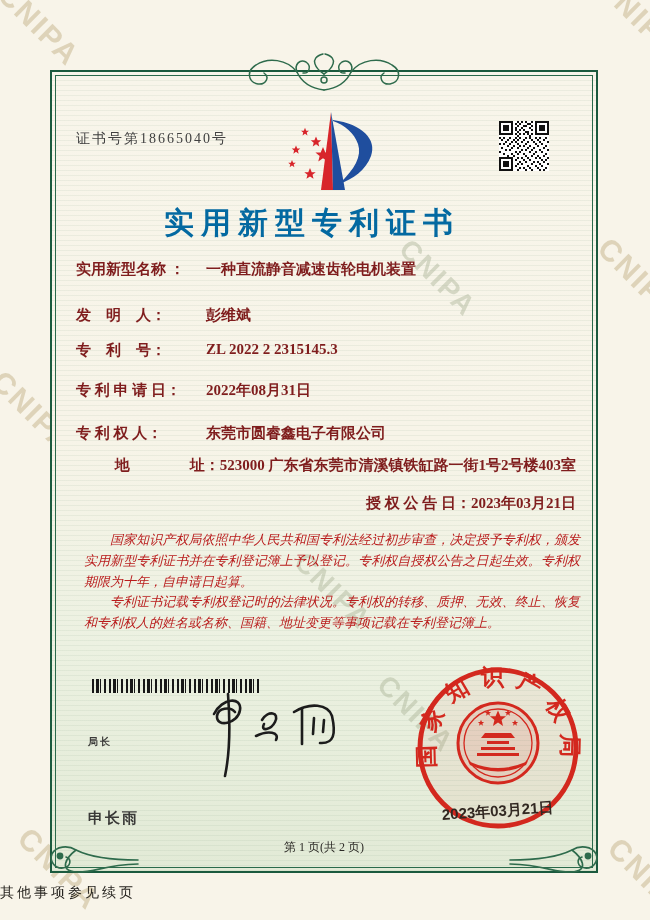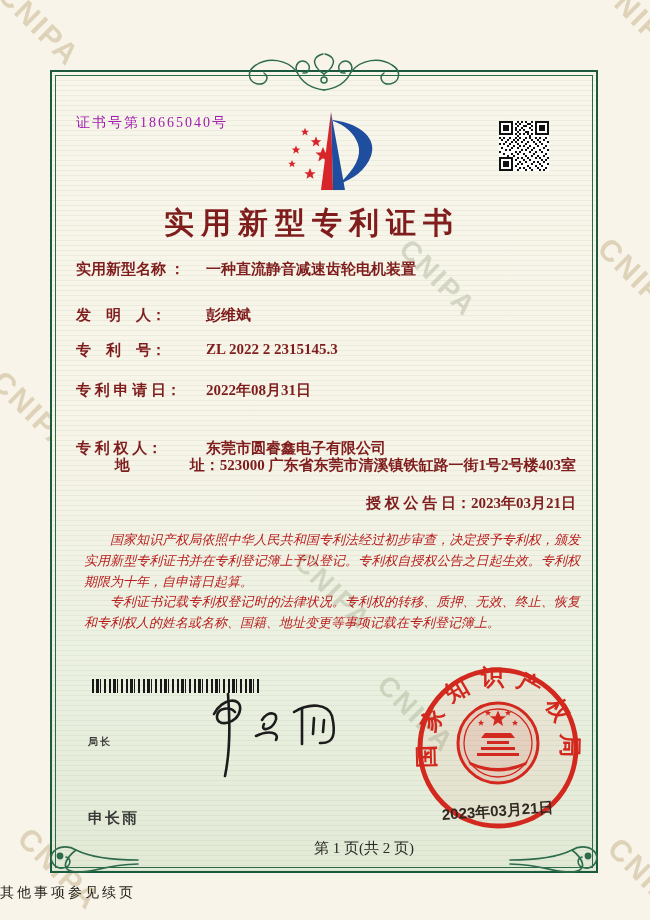--- a/index.html
+++ b/index.html
@@ -31,26 +31,26 @@
     background:
       repeating-linear-gradient(0deg, rgba(120,155,125,.10) 0 1px, rgba(0,0,0,0) 1px 5px),
       linear-gradient(180deg,#f8f5ea 0%,#f7f4e8 46%,#ecf1e1 72%,#e2ead6 100%);
   }
   .frame-inner{
     position:absolute;left:3px;top:3px;right:3px;bottom:3px;
     border:1px solid #2a6a4b;
   }
   .orn{position:absolute;pointer-events:none;}
   
-  .cert-no{position:absolute;left:76px;top:114px;font-size:14px;letter-spacing:2px;color:#a21caf;}
+  .cert-no{position:absolute;left:76px;top:130px;font-size:14px;letter-spacing:2px;color:#404040;}
   .logo{position:absolute;left:281px;top:106px;}
   .qr{position:absolute;left:499px;top:121px;}
   .title{
     position:absolute;left:50px;top:203px;width:524px;
-    text-align:center;font-size:30px;font-weight:bold;letter-spacing:7px;color:#7f1d1d;
+    text-align:center;font-size:30px;font-weight:bold;letter-spacing:7px;color:#0369a1;
   }
   
   .frow{position:absolute;left:76px;width:500px;font-size:15px;font-weight:600;color:#7f1d1d;white-space:nowrap;}
   .flabel{display:inline-block;width:130px;vertical-align:top;}
   .fval{display:inline-block;vertical-align:top;}
   .frow .right-group{position:absolute;left:254px;top:0;}
   
   .para{
     position:absolute;left:84px;width:496px;
     font-size:13px;line-height:21px;text-indent:26px;
@@ -64,21 +64,21 @@
       #181818 4px 7px,rgba(0,0,0,0) 7px 8px,
       #181818 8px 9px,rgba(0,0,0,0) 9px 12px,
       #181818 12px 14px,rgba(0,0,0,0) 14px 17px);
   }
   .director-title{position:absolute;left:88px;top:735px;font-family:"Liberation Sans","DejaVu Sans",sans-serif;
     font-size:10px;font-weight:600;letter-spacing:2px;color:#3a3a38;}
   .director-name{position:absolute;left:88px;top:762px;font-family:"Liberation Sans","DejaVu Sans",sans-serif;
     font-size:15px;font-weight:600;letter-spacing:2px;color:#3a3a38;margin-top:47px;}
   .signature{position:absolute;left:190px;top:688px;}
   .seal{position:absolute;left:415px;top:665px;}
-  .page-info{position:absolute;left:50px;top:839px;width:548px;text-align:center;font-size:15px;color:#2c2a26;padding-left:40px;}
+  .page-info{position:absolute;left:50px;top:839px;width:548px;text-align:center;font-size:12px;color:#2c2a26;}
   .footer-note{position:absolute;left:0;top:884px;width:556px;text-align:left;font-size:14px;letter-spacing:3px;color:#26231f;}
 </style>
 </head>
 <body>
 
 <div class="page">
 
   <div class="wm tan" style="left:-12px;top:8px;">CNIPA</div>
   <div class="wm tan" style="left:588px;top:0px;">CNIPA</div>
   <div class="wm tan" style="left:588px;top:262px;">CNIPA</div>
@@ -180,21 +180,21 @@
   </div>
   <div class="frow" style="top:306px;">
     <span class="flabel">发　明　人：</span><span class="fval">彭维斌</span>
   </div>
   <div class="frow" style="top:341px;">
     <span class="flabel">专　利　号：</span><span class="fval">ZL 2022 2 2315145.3</span>
   </div>
   <div class="frow" style="top:381px;">
     <span class="flabel">专 利 申 请 日：</span><span class="fval">2022年08月31日</span>
   </div>
-  <div class="frow" style="top:439px;">
+  <div class="frow" style="top:424px;">
     <span class="flabel">专 利 权 人：</span><span class="fval">东莞市圆睿鑫电子有限公司</span>
   </div>
   <div class="frow" style="top:456px;text-align:right;">
     <span class="flabel">地　　　　址：</span><span class="fval">523000 广东省东莞市清溪镇铁缸路一街1号2号楼403室</span>
   </div>
   <div class="frow" style="top:494px;text-align:right;">
     <span class="flabel">授 权 公 告 日：</span><span class="fval">2023年03月21日</span>
   </div>
 
   <div class="para" style="top:529px;">国家知识产权局依照中华人民共和国专利法经过初步审查，决定授予专利权，颁发实用新型专利证书并在专利登记簿上予以登记。专利权自授权公告之日起生效。专利权期限为十年，自申请日起算。</div>

